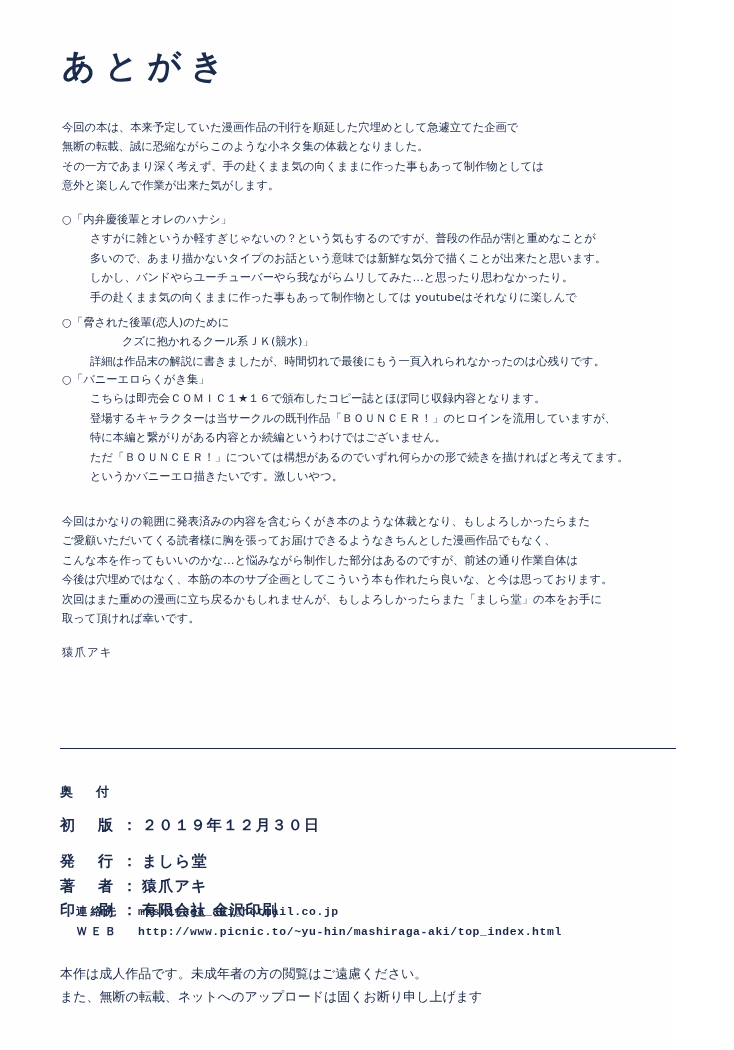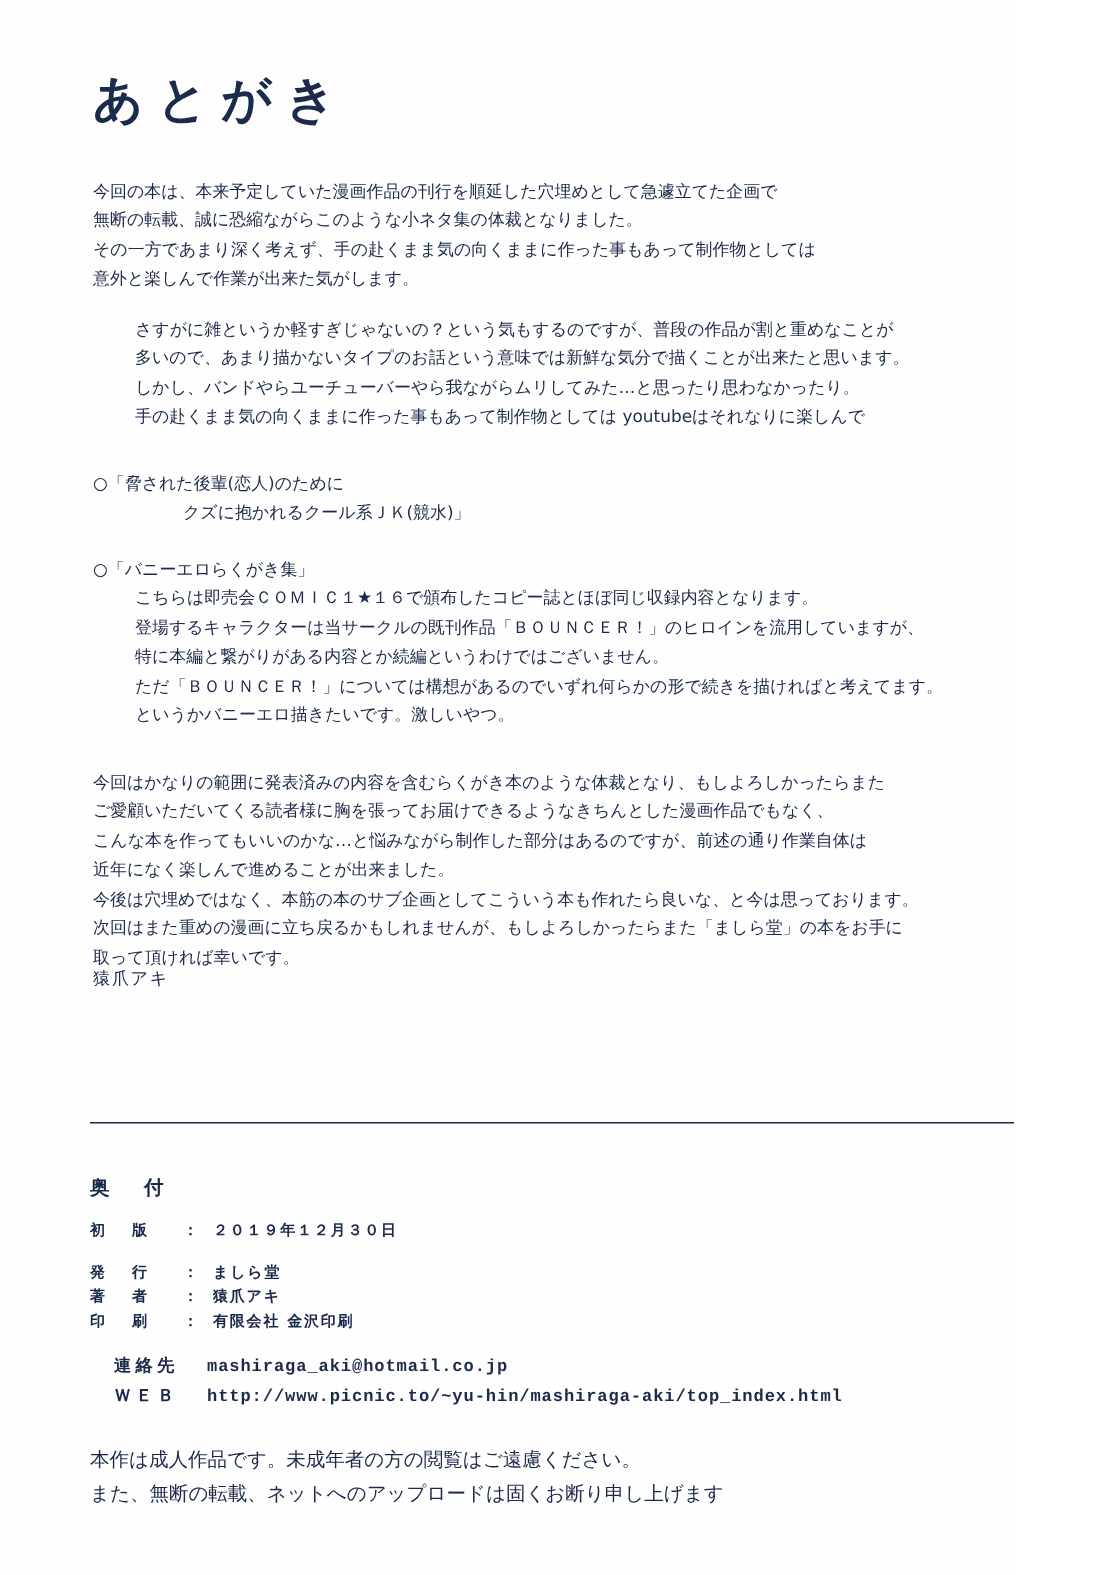--- a/index.html
+++ b/index.html
@@ -69,21 +69,21 @@
     top: 783px;
     font-size: 13px;
     font-weight: 700;
     letter-spacing: 5px;
     font-family: "DejaVu Sans", sans-serif;
   }
   .colo-rows {
     position: absolute;
     left: 60px;
     top: 813px;
-    font-size: 10px;
+    font-size: 15px;
     font-family: "DejaVu Sans", sans-serif;
     font-weight: 700;
     line-height: 1.62;
   }
   .colo-row {
     display: flex;
     align-items: baseline;
   }
   .colo-label {
     width: 62px;
@@ -128,45 +128,46 @@
   <div class="heading">あとがき</div>
 
   <div class="body-block" style="top:118px;">
     <p>今回の本は、本来予定していた漫画作品の刊行を順延した穴埋めとして急遽立てた企画で</p>
     <p>無断の転載、誠に恐縮ながらこのような小ネタ集の体裁となりました。</p>
     <p>その一方であまり深く考えず、手の赴くまま気の向くままに作った事もあって制作物としては</p>
     <p>意外と楽しんで作業が出来た気がします。</p>
   </div>
 
   <div class="body-block" style="top:210px;">
+    <p>○「内弁慶後輩とオレのハナシ」</p>
     <p class="indent2">さすがに雑というか軽すぎじゃないの？という気もするのですが、普段の作品が割と重めなことが</p>
     <p class="indent2">多いので、あまり描かないタイプのお話という意味では新鮮な気分で描くことが出来たと思います。</p>
     <p class="indent2">しかし、バンドやらユーチューバーやら我ながらムリしてみた…と思ったり思わなかったり。</p>
     <p class="indent2">手の赴くまま気の向くままに作った事もあって制作物としては youtubeはそれなりに楽しんで</p>
   </div>
 
   <div class="body-block" style="top:313px;">
     <p>○「脅された後輩(恋人)のために</p>
     <p class="indent3">クズに抱かれるクール系ＪＫ(競水)」</p>
+    <p class="indent2">詳細は作品末の解説に書きましたが、時間切れで最後にもう一頁入れられなかったのは心残りです。</p>
   </div>
 
   <div class="body-block" style="top:370px;">
     <p>○「バニーエロらくがき集」</p>
     <p class="indent2">こちらは即売会ＣＯＭＩＣ１★１６で頒布したコピー誌とほぼ同じ収録内容となります。</p>
     <p class="indent2">登場するキャラクターは当サークルの既刊作品「ＢＯＵＮＣＥＲ！」のヒロインを流用していますが、</p>
     <p class="indent2">特に本編と繋がりがある内容とか続編というわけではございません。</p>
     <p class="indent2">ただ「ＢＯＵＮＣＥＲ！」については構想があるのでいずれ何らかの形で続きを描ければと考えてます。</p>
     <p class="indent2">というかバニーエロ描きたいです。激しいやつ。</p>
   </div>
 
   <div class="body-block" style="top:512px;">
     <p>今回はかなりの範囲に発表済みの内容を含むらくがき本のような体裁となり、もしよろしかったらまた</p>
     <p>ご愛顧いただいてくる読者様に胸を張ってお届けできるようなきちんとした漫画作品でもなく、</p>
     <p>こんな本を作ってもいいのかな…と悩みながら制作した部分はあるのですが、前述の通り作業自体は</p>
-    <p>近年になく楽しんで進めることが出来ました。</p>
     <p>今後は穴埋めではなく、本筋の本のサブ企画としてこういう本も作れたら良いな、と今は思っております。</p>
     <p>次回はまた重めの漫画に立ち戻るかもしれませんが、もしよろしかったらまた「ましら堂」の本をお手に</p>
     <p>取って頂ければ幸いです。</p>
   </div>
 
   <div class="sig">猿爪アキ</div>
 
   <div class="divider"></div>
 
   <div class="colophon-title">奥　付</div>

